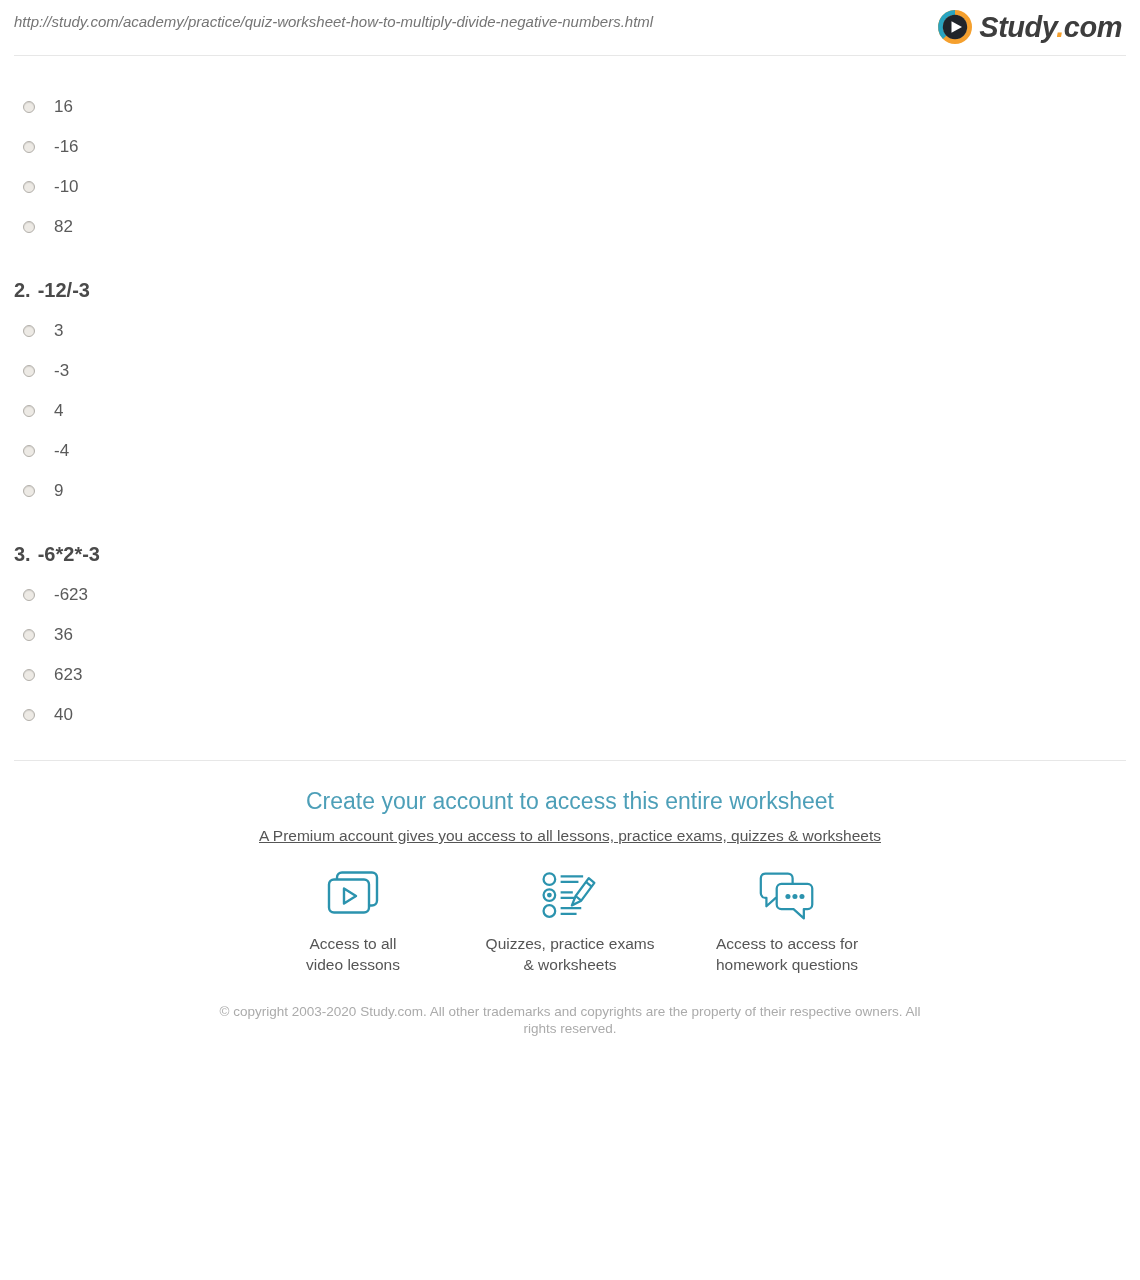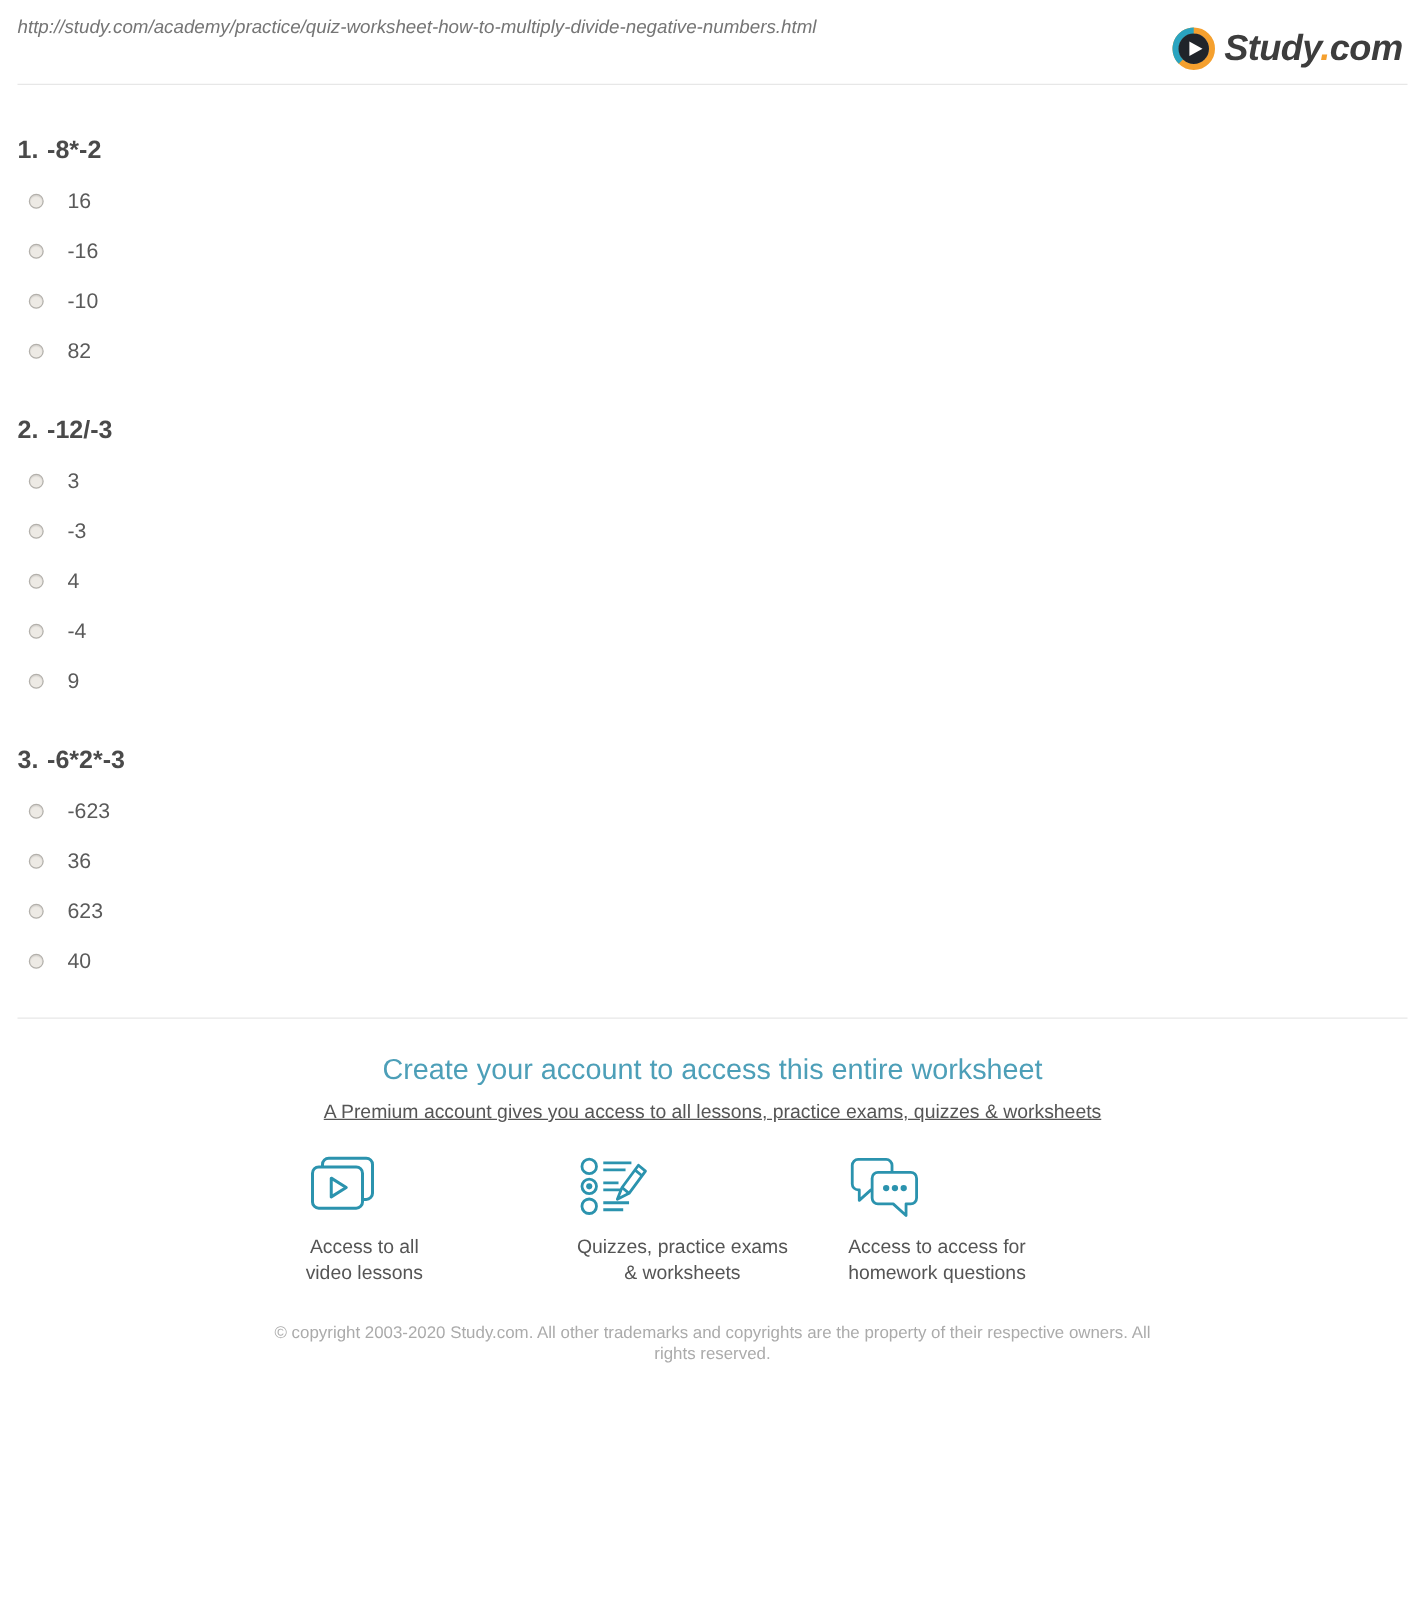--- a/index.html
+++ b/index.html
@@ -7,21 +7,21 @@
   body {
     width:1140px; height:1280px;
     font-family:"Liberation Sans", sans-serif;
     color:#555; overflow:hidden;
   }
   .page { padding:0 14px; }
 
   
   .topbar { display:flex; justify-content:space-between; align-items:flex-start; padding-top:9px;font-style:italic; }
   .url { font-size:15px; color:#757575; padding-top:4px; font-family:"Liberation Sans",sans-serif; }
-  .logo { display:flex; align-items:flex-end; margin-right:4px;margin-top:12px; }
+  .logo { display:flex; align-items:flex-end; margin-right:4px; }
   .logo-mark { width:36px; height:36px; flex:none; }
   .logo-text { font-size:29px; font-weight:bold; color:#3d3d3d; letter-spacing:-0.5px; margin-left:6px; line-height:36px; }
   .logo-dot { color:#f5a02e; }
 
   
   h1.title { margin-top:26px; font-size:29px; line-height:39px; font-weight:bold; color:#2e5c6c; }
   h1.title span { display:block; }
   hr.rule { border:none; border-top:1px solid #e7e7e7; margin-top:10px; }
   hr.rule-bottom { margin-top:34px; }
 
@@ -36,21 +36,21 @@
     margin-left:9px; flex:none;
     box-shadow: inset 0 1px 1px rgba(0,0,0,0.10);
   }
   .option-label { margin-left:19px; font-size:17px; color:#5a5a5a; }
 
   
   .cta { text-align:center; margin-top:25px; }
   .cta-heading { font-size:23px; font-weight:normal; color:#4d9fb8; line-height:30px; cursor:pointer; }
   .cta-sub { margin-top:9px; font-size:15.5px; color:#555; line-height:21px;text-decoration:underline; }
   .features { display:flex; justify-content:center; margin-top:22px; }
-  .feature { width:217px; display:flex; flex-direction:column; align-items:flex-start; }
+  .feature { width:217px; display:flex; flex-direction:column; align-items:center; }
   .feature-icon { height:56px; display:flex; align-items:center; justify-content:center; }
   .feature-label { margin-top:9px; font-size:15.5px; line-height:21px; color:#555; text-align:center; }
   .feature-label span { display:block; }
 
   
   .footer { margin-top:28px; text-align:center; }
   .footer p { display:inline-block; max-width:710px; font-size:13.5px; line-height:17px; color:#ababab; }
 
   svg .stroke { stroke:#2b93ae; fill:none; stroke-width:2.4; }
 </style>
@@ -68,21 +68,20 @@
         <circle cx="18" cy="18" r="12.2" fill="#20242a"></circle>
         <path d="M14.5 12.2 L25 18 L14.5 23.8 Z" fill="#ffffff"></path>
       </svg>
       <div class="logo-text"><span>Study</span><span class="logo-dot">.</span><span>com</span></div>
     </div>
   </div>
 
   <hr class="rule">
 
   <div class="question">
-    <div class="q-head"><span class="q-num">1.</span><span>-8*-2</span></div>
     <div class="options">
       <div class="option">
           <span class="radio"></span>
           <span class="option-label">16</span>
         </div>
       <div class="option">
           <span class="radio"></span>
           <span class="option-label">-16</span>
         </div>
       <div class="option">

